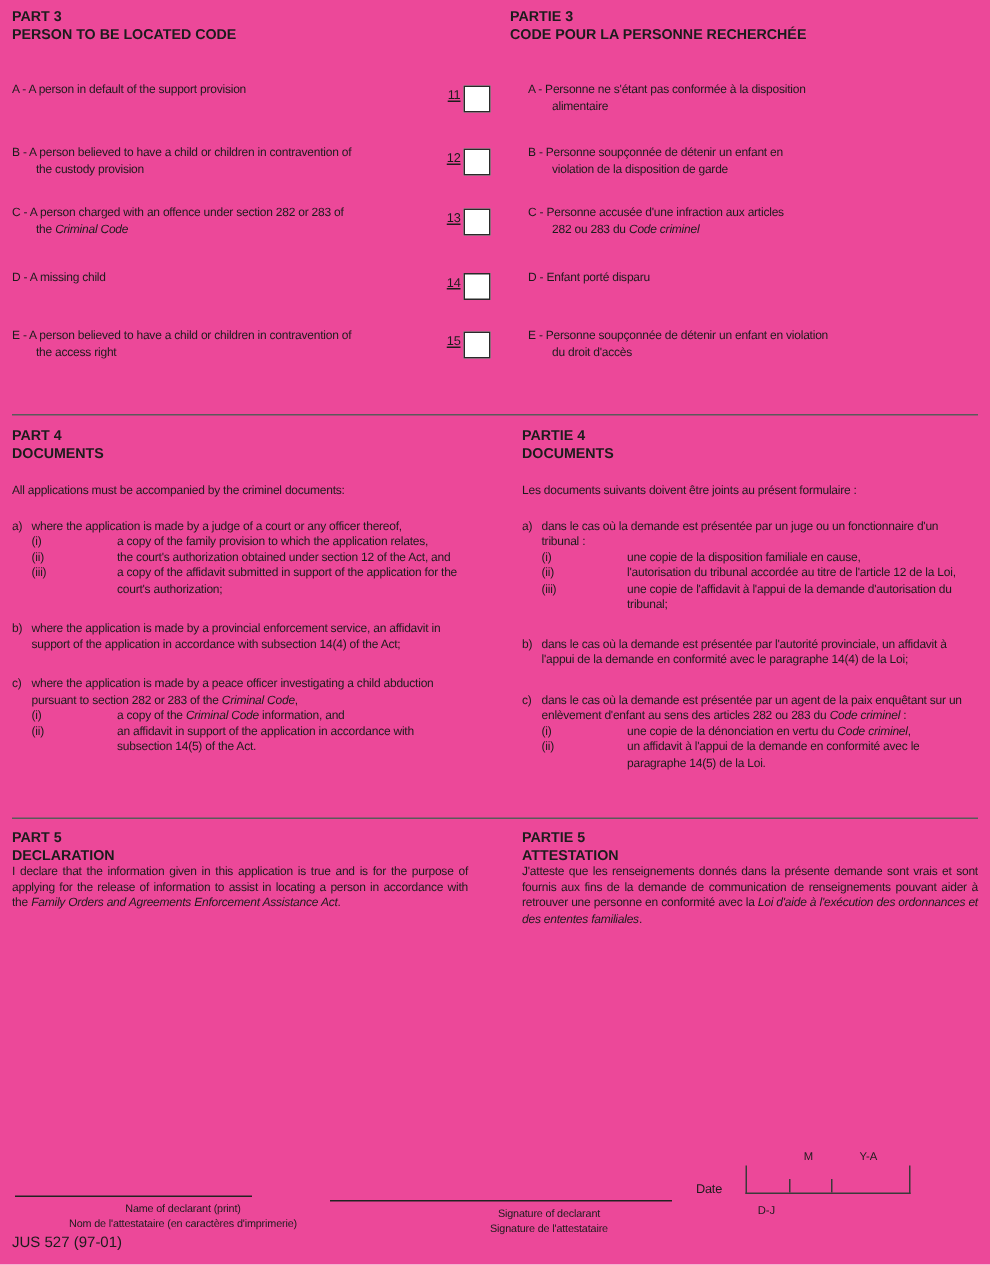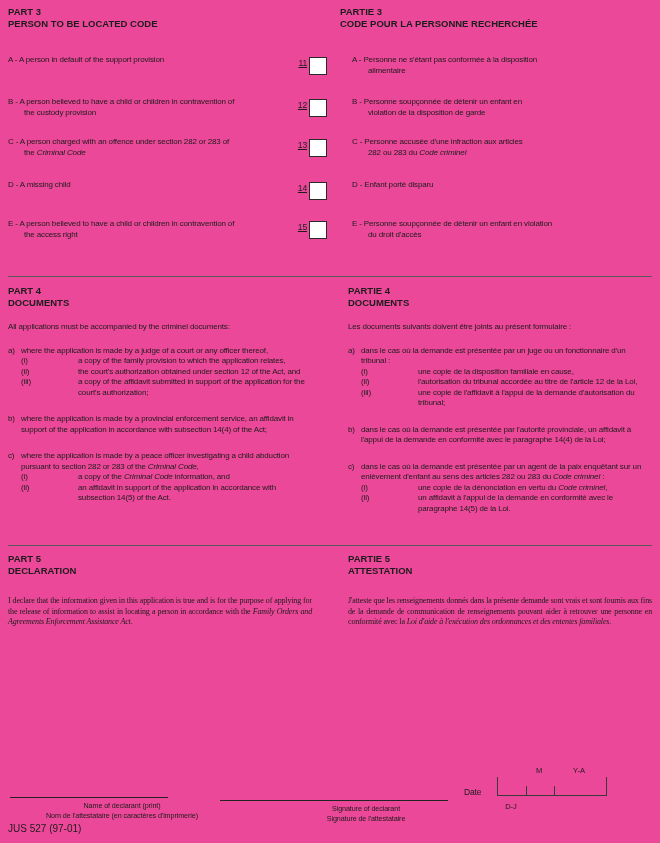--- a/index.html
+++ b/index.html
@@ -24,21 +24,21 @@
   
   .col{position:absolute;width:306px;}
   .intro{margin-top:14px;}
   .para{display:flex;margin-top:13px;}
   .para.gap{margin-top:16px;}
   .plab{flex:none;width:13px;}
   .ptxt{flex:1;}
   .sub{display:flex;padding-left:13px;}
   .slab{flex:none;width:17px;}
   .stxt{flex:1;margin-left:40px;}
-  .just{text-align:justify;margin-top:20px;font-family:Liberation Serif, serif;}
+  .just{text-align:justify;}
   
   .fill-line{position:absolute;border-top:1px solid #222;height:0;}
   .line-labels{position:absolute;text-align:center;font-size:7.2px;line-height:9.5px;letter-spacing:-0.1px;margin-left:32px;}
   .date-label{position:absolute;font-size:8.5px;}
   .date-headers{position:absolute;display:flex;font-size:7.5px;letter-spacing:0;}
   .date-headers span{display:inline-block;text-align:center;}
   .dh1{width:28px;margin-top:36px;}.dh2{width:28px;}.dh3{width:52px;}
   .date-box{position:absolute;width:108px;height:18px;border-left:1px solid #3a3a3a;border-right:1px solid #3a3a3a;border-bottom:1px solid #3a3a3a;}
   .tick{position:absolute;bottom:0;width:1px;height:9px;background:#3a3a3a;}
   .form-number{position:absolute;font-size:10px;letter-spacing:0;}

